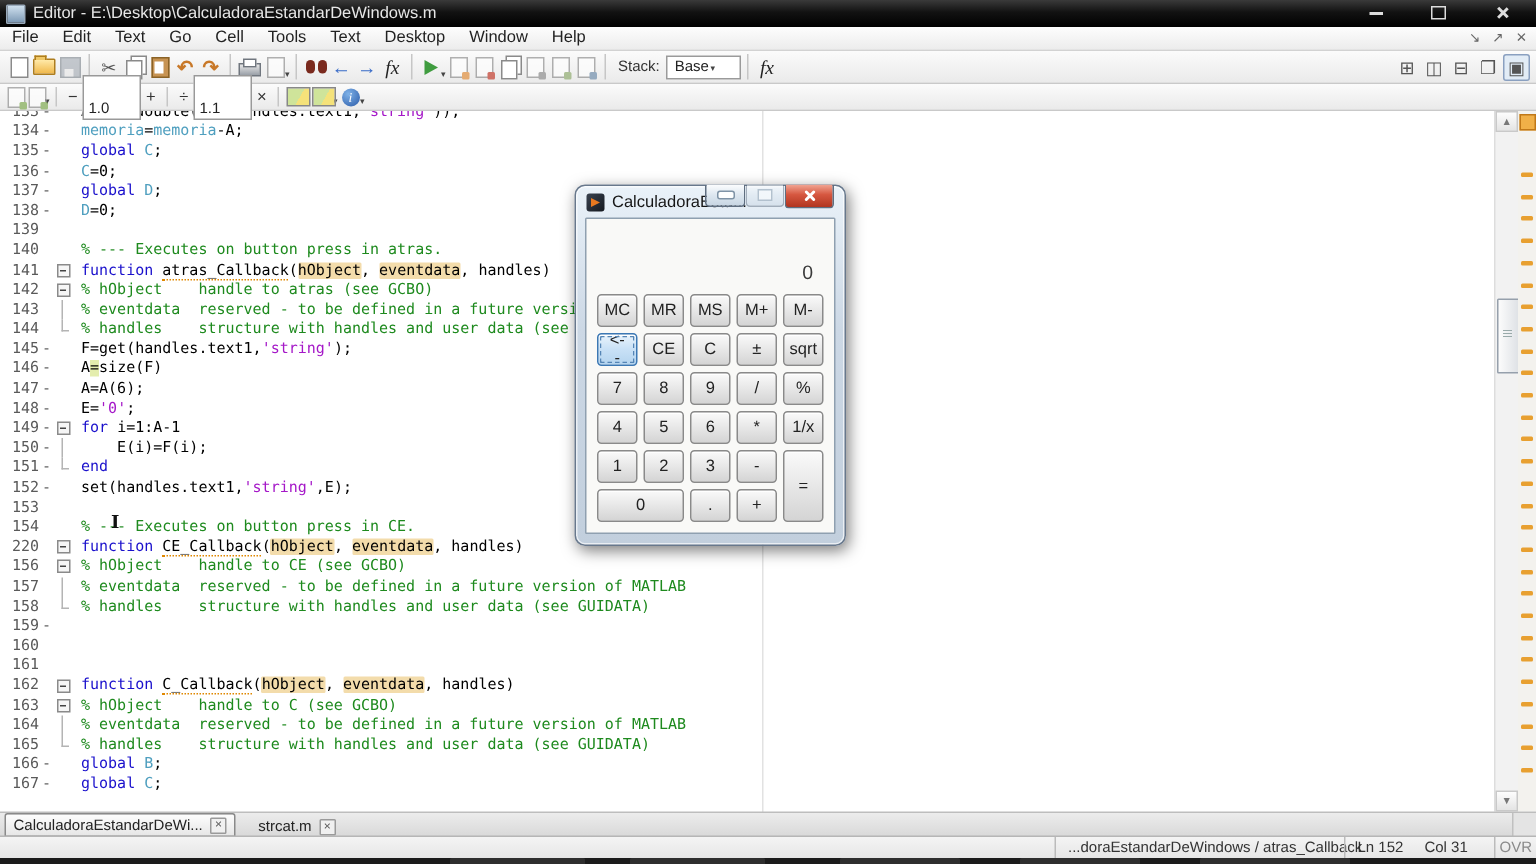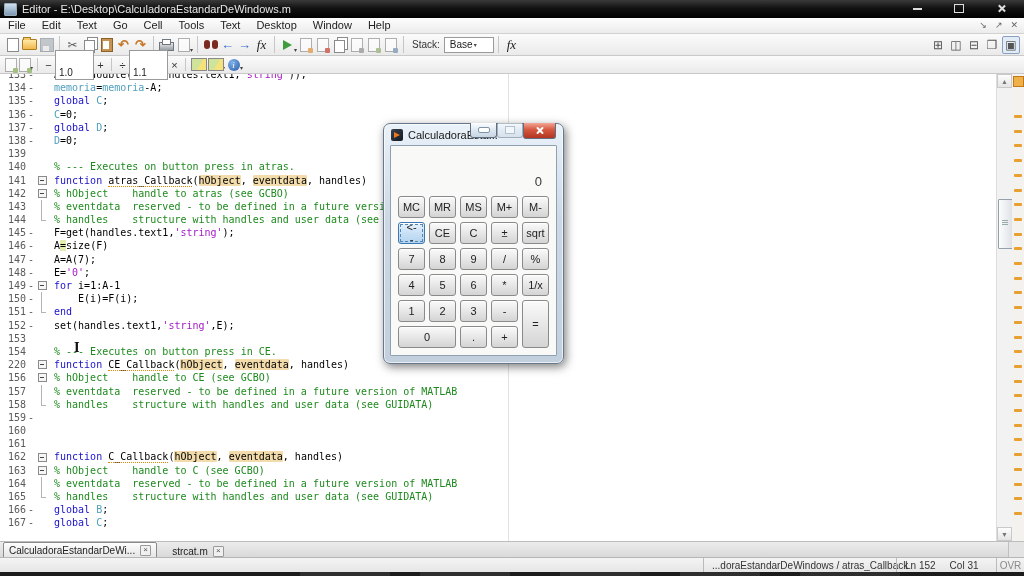--- a/index.html
+++ b/index.html
@@ -321,21 +321,21 @@
       <div class="cl"><span class="ln">137</span><span class="ld">-</span><span class="lf"></span><span class="lc"><span class="tk-k">global </span><span class="tk-g">D</span><span class="tk-p">;</span></span></div>
       <div class="cl"><span class="ln">138</span><span class="ld">-</span><span class="lf"></span><span class="lc"><span class="tk-g">D</span><span class="tk-p">=0;</span></span></div>
       <div class="cl"><span class="ln">139</span><span class="ld"></span><span class="lf"></span><span class="lc"></span></div>
       <div class="cl"><span class="ln">140</span><span class="ld"></span><span class="lf"></span><span class="lc"><span class="tk-c">% --- Executes on button press in atras.</span></span></div>
       <div class="cl"><span class="ln">141</span><span class="ld"></span><span class="lf"><span class="f-b"></span></span><span class="lc"><span class="tk-k">function </span><span class="tk-u">atras_Callback</span><span class="tk-p">(</span><span class="tk-h">hObject</span><span class="tk-p">, </span><span class="tk-h">eventdata</span><span class="tk-p">, handles)</span></span></div>
       <div class="cl"><span class="ln">142</span><span class="ld"></span><span class="lf"><span class="f-b"></span></span><span class="lc"><span class="tk-c">% hObject    handle to atras (see GCBO)</span></span></div>
       <div class="cl"><span class="ln">143</span><span class="ld"></span><span class="lf"><span class="f-l"></span></span><span class="lc"><span class="tk-c">% eventdata  reserved - to be defined in a future version of MATLAB</span></span></div>
       <div class="cl"><span class="ln">144</span><span class="ld"></span><span class="lf"><span class="f-e"></span></span><span class="lc"><span class="tk-c">% handles    structure with handles and user data (see GUIDATA)</span></span></div>
       <div class="cl"><span class="ln">145</span><span class="ld">-</span><span class="lf"></span><span class="lc"><span class="tk-p">F=get(handles.text1,</span><span class="tk-s">'string'</span><span class="tk-p">);</span></span></div>
       <div class="cl"><span class="ln">146</span><span class="ld">-</span><span class="lf"></span><span class="lc"><span class="tk-p">A</span><span class="tk-e">=</span><span class="tk-p">size(F)</span></span></div>
-      <div class="cl"><span class="ln">147</span><span class="ld">-</span><span class="lf"></span><span class="lc"><span class="tk-p">A=A(7);</span></span></div>
+      <div class="cl"><span class="ln">147</span><span class="ld">-</span><span class="lf"></span><span class="lc"><span class="tk-p">A=A(6);</span></span></div>
       <div class="cl"><span class="ln">148</span><span class="ld">-</span><span class="lf"></span><span class="lc"><span class="tk-p">E=</span><span class="tk-s">'0'</span><span class="tk-p">;</span></span></div>
       <div class="cl"><span class="ln">149</span><span class="ld">-</span><span class="lf"><span class="f-b"></span></span><span class="lc"><span class="tk-k">for </span><span class="tk-p">i=1:A-1</span></span></div>
       <div class="cl"><span class="ln">150</span><span class="ld">-</span><span class="lf"><span class="f-l"></span></span><span class="lc"><span class="tk-p">    E(i)=F(i);</span></span></div>
       <div class="cl"><span class="ln">151</span><span class="ld">-</span><span class="lf"><span class="f-e"></span></span><span class="lc"><span class="tk-k">end</span></span></div>
       <div class="cl"><span class="ln">152</span><span class="ld">-</span><span class="lf"></span><span class="lc"><span class="tk-p">set(handles.text1,</span><span class="tk-s">'string'</span><span class="tk-p">,E);</span></span></div>
       <div class="cl"><span class="ln">153</span><span class="ld"></span><span class="lf"></span><span class="lc"></span></div>
       <div class="cl"><span class="ln">154</span><span class="ld"></span><span class="lf"></span><span class="lc"><span class="tk-c">% --- Executes on button press in CE.</span></span></div>
       <div class="cl"><span class="ln">220</span><span class="ld"></span><span class="lf"><span class="f-b"></span></span><span class="lc"><span class="tk-k">function </span><span class="tk-u">CE_Callback</span><span class="tk-p">(</span><span class="tk-h">hObject</span><span class="tk-p">, </span><span class="tk-h">eventdata</span><span class="tk-p">, handles)</span></span></div>
       <div class="cl"><span class="ln">156</span><span class="ld"></span><span class="lf"><span class="f-b"></span></span><span class="lc"><span class="tk-c">% hObject    handle to CE (see GCBO)</span></span></div>
       <div class="cl"><span class="ln">157</span><span class="ld"></span><span class="lf"><span class="f-l"></span></span><span class="lc"><span class="tk-c">% eventdata  reserved - to be defined in a future version of MATLAB</span></span></div>

